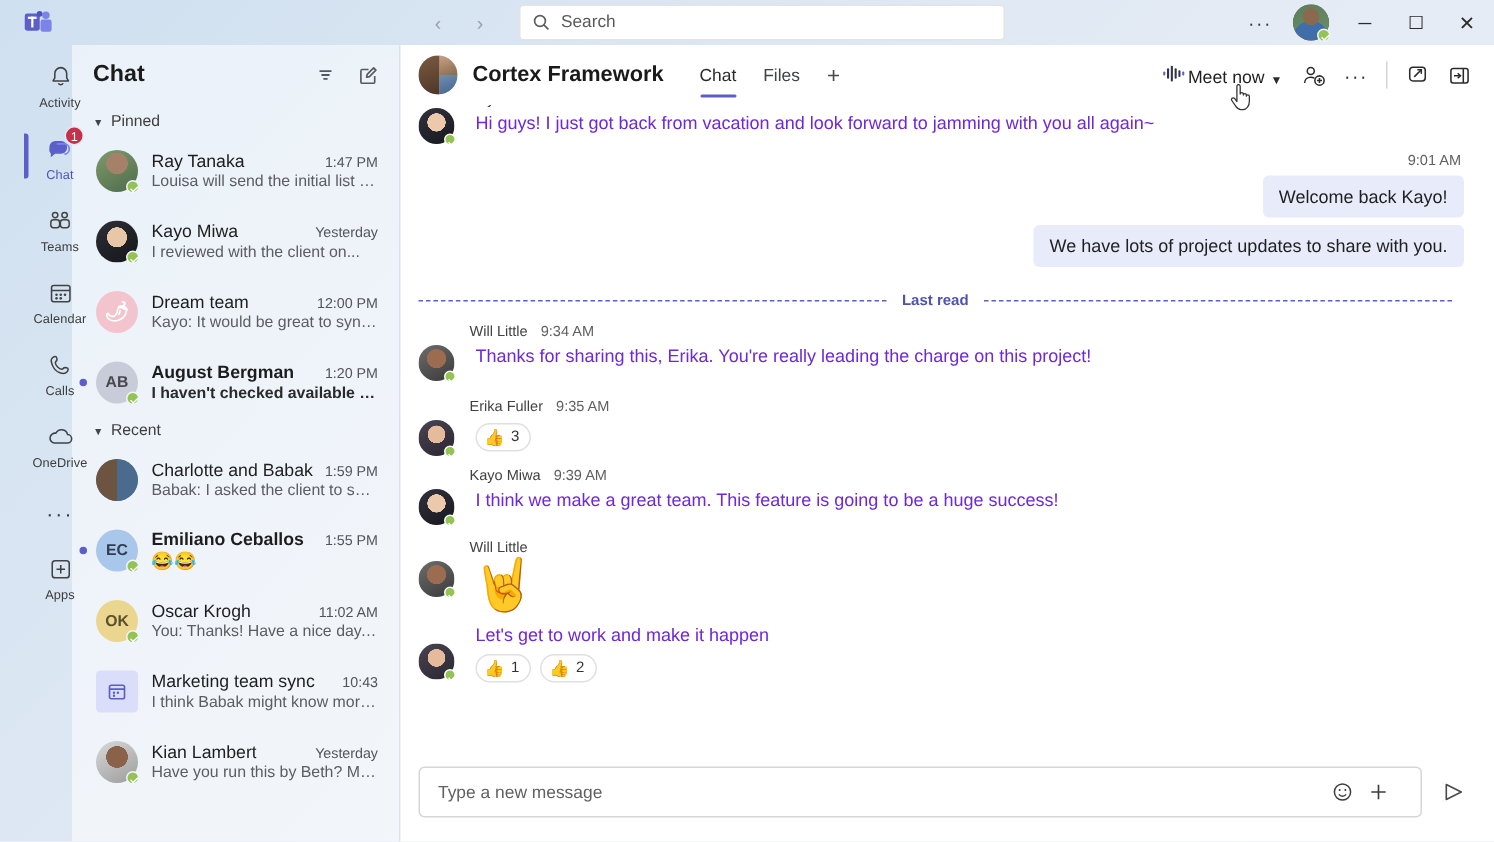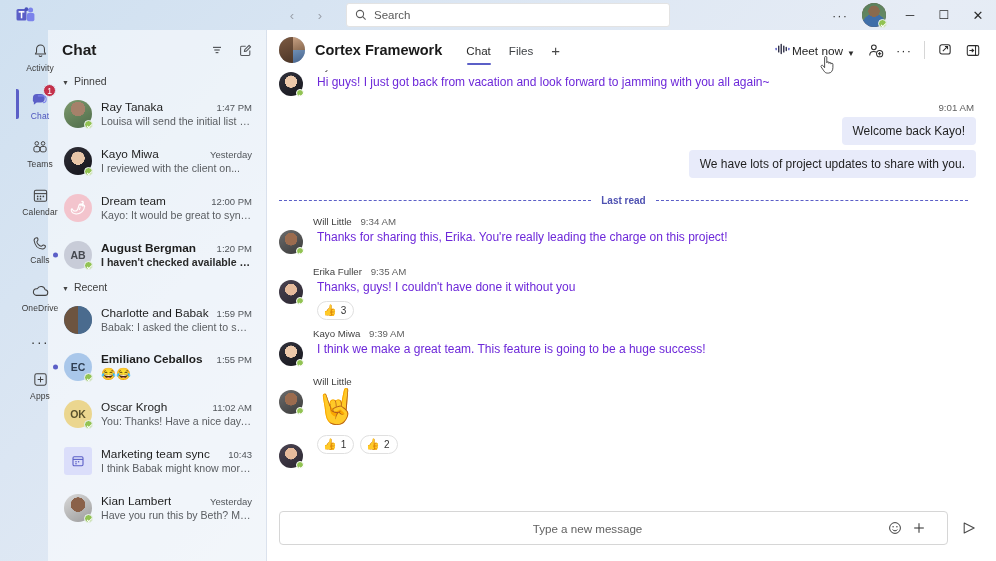--- a/index.html
+++ b/index.html
@@ -279,21 +279,21 @@
   .faded-row { opacity: .18; }
 
   
   .compose {
     flex: 0 0 56px; display: flex; align-items: center;
     padding: 0 12px 10px 12px;
   }
   .compose-box {
     flex: 1; height: 34px;
     background: #fff; border: 1px solid #d6d6d6; border-radius: 4px;
-    display: flex; align-items: center; padding: 0 16px 0 12px; text-align: center;
+    display: flex; align-items: center; padding: 0 16px 0 12px;
   }
   .compose-ph { font-size: 11.6px; color: #616161; flex: 1; }
   .cbtn { width: 24px; height: 24px; display:flex; align-items:center; justify-content:center; color:#3d3d3d;}
   .send { width: 30px; height: 30px; display:flex; align-items:center; justify-content:center; color:#4a4a4a; margin-left: 6px;}
 </style>
 </head>
 <body>
 
 <div class="app">
 
@@ -696,21 +696,20 @@
         <div class="msg">
           <div class="msg-av" style="margin-top:14px;">
             <div class="av-img" style="background:radial-gradient(circle at 50% 40%, #e6bb9c 0 31%, transparent 32%), linear-gradient(150deg,#4b4452,#2a2630);"></div>
             <div class="presence"></div>
           </div>
           <div class="msg-body">
             <div class="msg-hdr">
               <span class="nm">Erika Fuller</span>
               <span class="tm">9:35 AM</span>
             </div>
-            <div class="msg-text">Thanks, guys! I couldn't have done it without you</div>
             <div class="reactions">
               <div class="reaction">
                 <span class="em">👍</span>
                 <span>3</span>
               </div>
             </div>
           </div>
         </div>
 
         <div class="row-sep" style="height:6px;"></div>
@@ -745,20 +744,21 @@
         </div>
 
         <div class="row-sep" style="height:4px;"></div>
 
         <div class="msg">
           <div class="msg-av" style="margin-top:14px;">
             <div class="av-img" style="background:radial-gradient(circle at 50% 40%, #e6bb9c 0 31%, transparent 32%), linear-gradient(150deg,#4b4452,#2a2630);"></div>
             <div class="presence"></div>
           </div>
           <div class="msg-body">
+            <div class="msg-text">Let's get to work and make it happen</div>
             <div class="reactions">
               <div class="reaction">
                 <span class="em">👍</span>
                 <span>1</span>
               </div>
               <div class="reaction">
                 <span class="em">👍</span>
                 <span>2</span>
               </div>
             </div>

